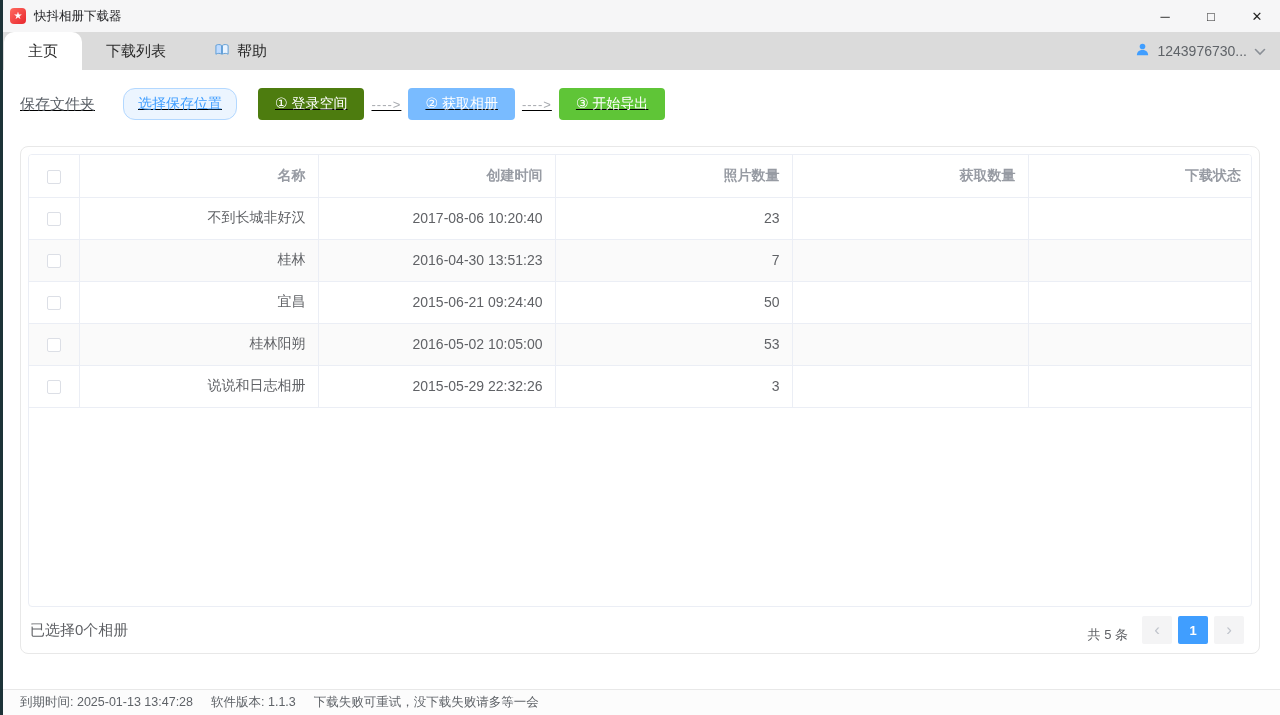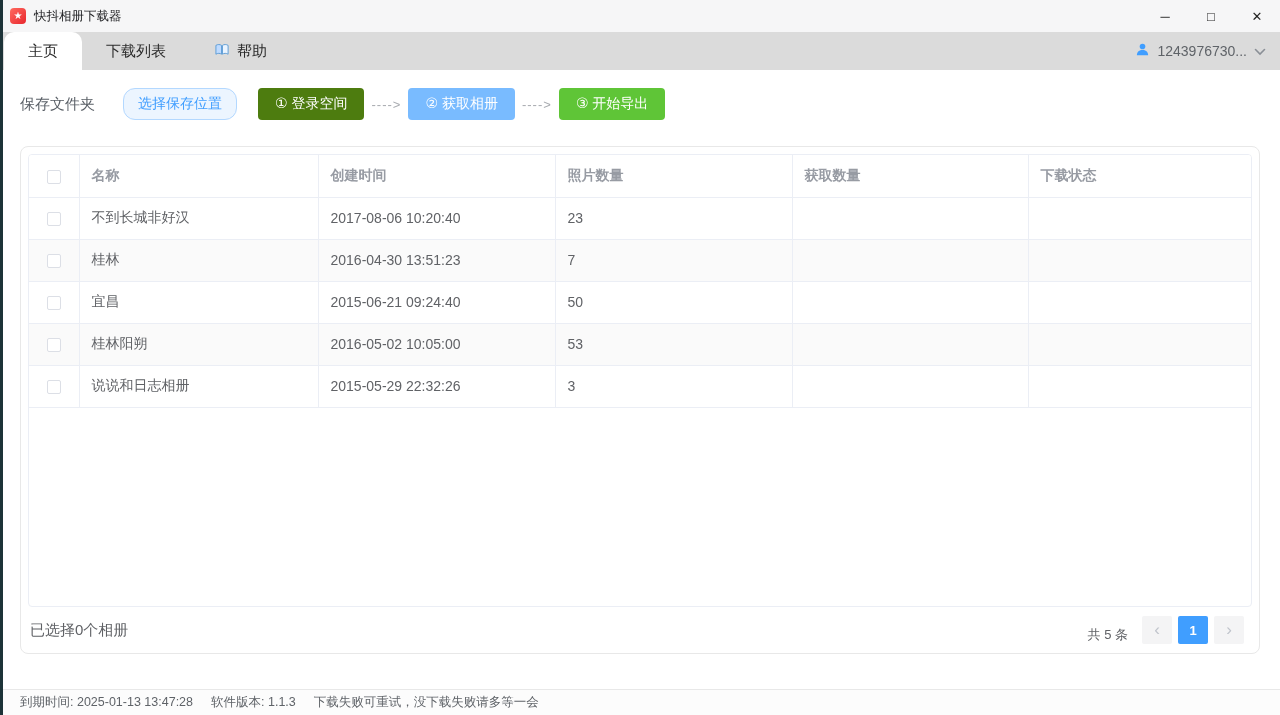--- a/index.html
+++ b/index.html
@@ -20,36 +20,36 @@
 
   
   .tabbar { height:38px; background:#dbdbdb; display:flex; align-items:stretch; padding-left:4px; position:relative; }
   .tab { display:flex; align-items:center; gap:5px; padding:0 24px; font-size:15px; color:#2b2b2b; cursor:default; }
   .tab.active { background:#fff; border-radius:10px 10px 0 0; }
   .tab .book { margin-right:2px; }
   .user-area { position:absolute; right:14px; top:0; height:38px; display:flex; align-items:center; gap:7px;
     font-size:14px; color:#5f6368; }
 
   
-  .toolbar { display:flex; align-items:center; padding:18px 20px 0; background:#fff; }
+  .toolbar { display:flex; align-items:center; padding:18px 20px 0; background:#fff;text-decoration:underline; }
   .folder-label { font-size:15px; color:#595f66; margin-right:13px; white-space:nowrap; }
   .path-input { width:302px; height:32px; border:1px solid #dcdfe6; border-radius:4px; padding:0 11px;
     font-size:14px; color:#4a4d52; outline:none; font-family:inherit; }
   .choose-btn { margin-left:15px; height:32px; padding:0 14px; background:#ecf5ff; border:1px solid #b3d8ff;
     color:#409eff; border-radius:12px; font-size:14px; font-family:inherit; cursor:pointer; margin-right:21px; }
   .step-btn { height:32px; padding:0 17px; border:none; border-radius:4px; color:#fff; font-size:14px;
     font-family:inherit; cursor:pointer; white-space:nowrap; }
   .flow-arrow { width:44px; text-align:center; color:#a8abb0; font-size:13px; letter-spacing:1px; }
 
   
   .card { margin:26px 20px 0; height:508px; border:1px solid #e8e8e8; border-radius:8px;
     display:flex; flex-direction:column; padding:7px 7px 0; background:#fff; }
   .table-wrap { flex:1; border:1px solid #ebeef5; border-radius:4px; overflow:hidden; background:#fff; }
   table { width:100%; border-collapse:collapse; table-layout:fixed; font-size:14px; }
-  th, td { height:42px; padding:0 12px; text-align:left; border-bottom:1px solid #ebeef5;
+  th, td { height:42px; padding:0 12px; text-align:right; border-bottom:1px solid #ebeef5;
     border-right:1px solid #ebeef5; overflow:hidden; white-space:nowrap; }
   th:last-child, td:last-child { border-right:none; }
   thead th { color:#979ba3; font-weight:bold; background:#fff; }
   tbody td { color:#606266; }
   tbody tr:nth-child(even) { background:#fafafa; }
   .col-check { width:50px; }
   .cell-check { padding:0; text-align:center; }
   .checkbox { display:inline-block; width:14px; height:14px; border:1px solid #dcdfe6; border-radius:2px;
     background:#fff; vertical-align:middle; }
 

